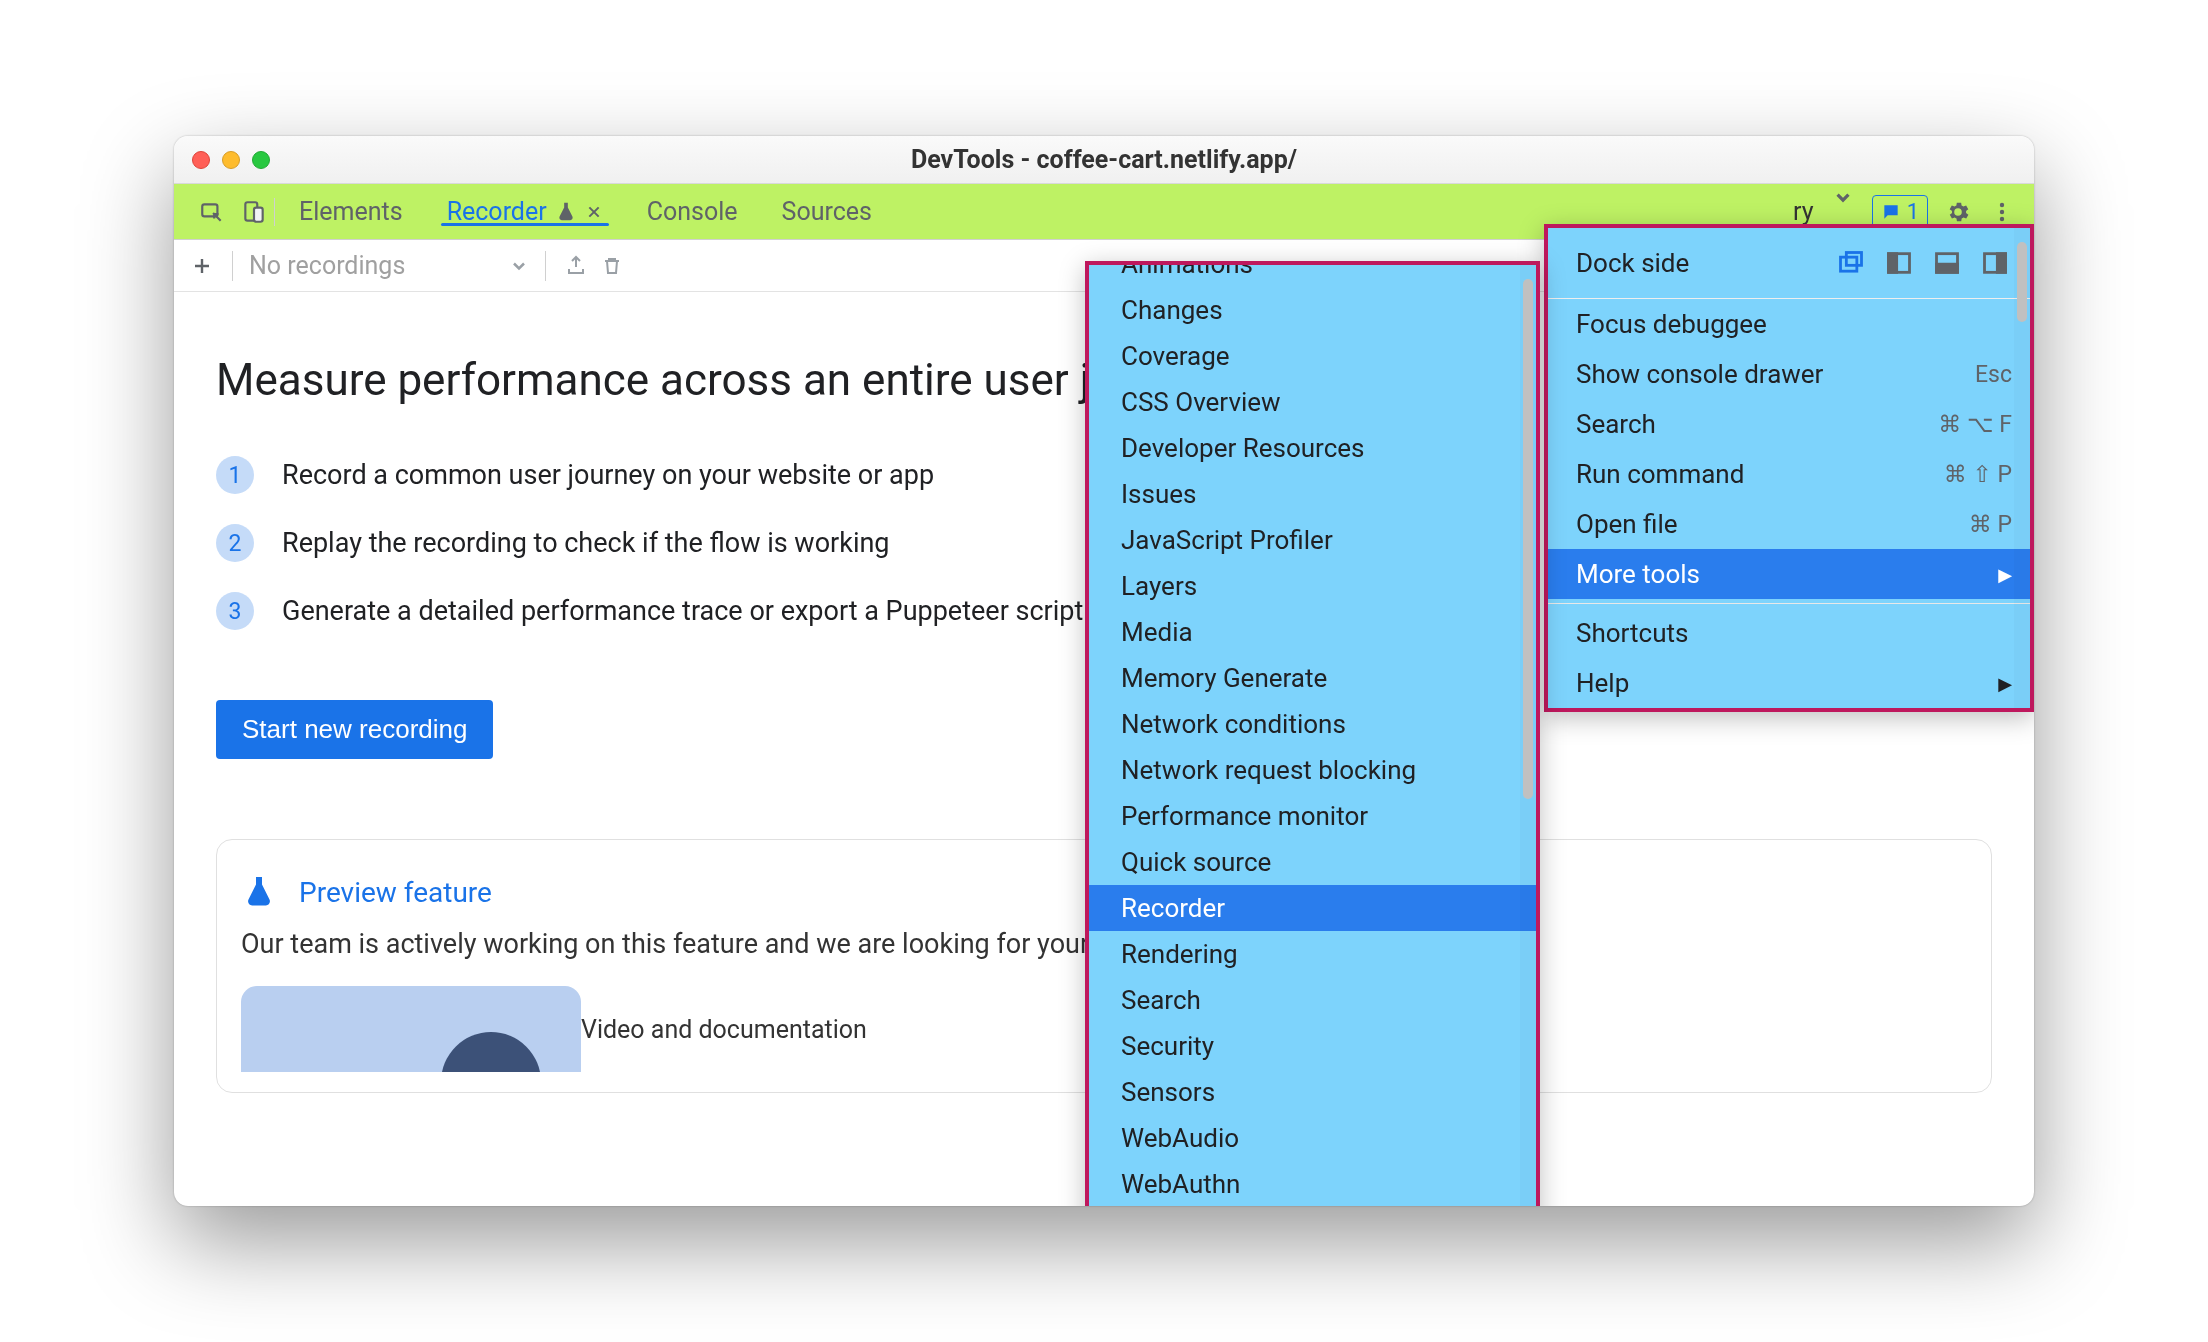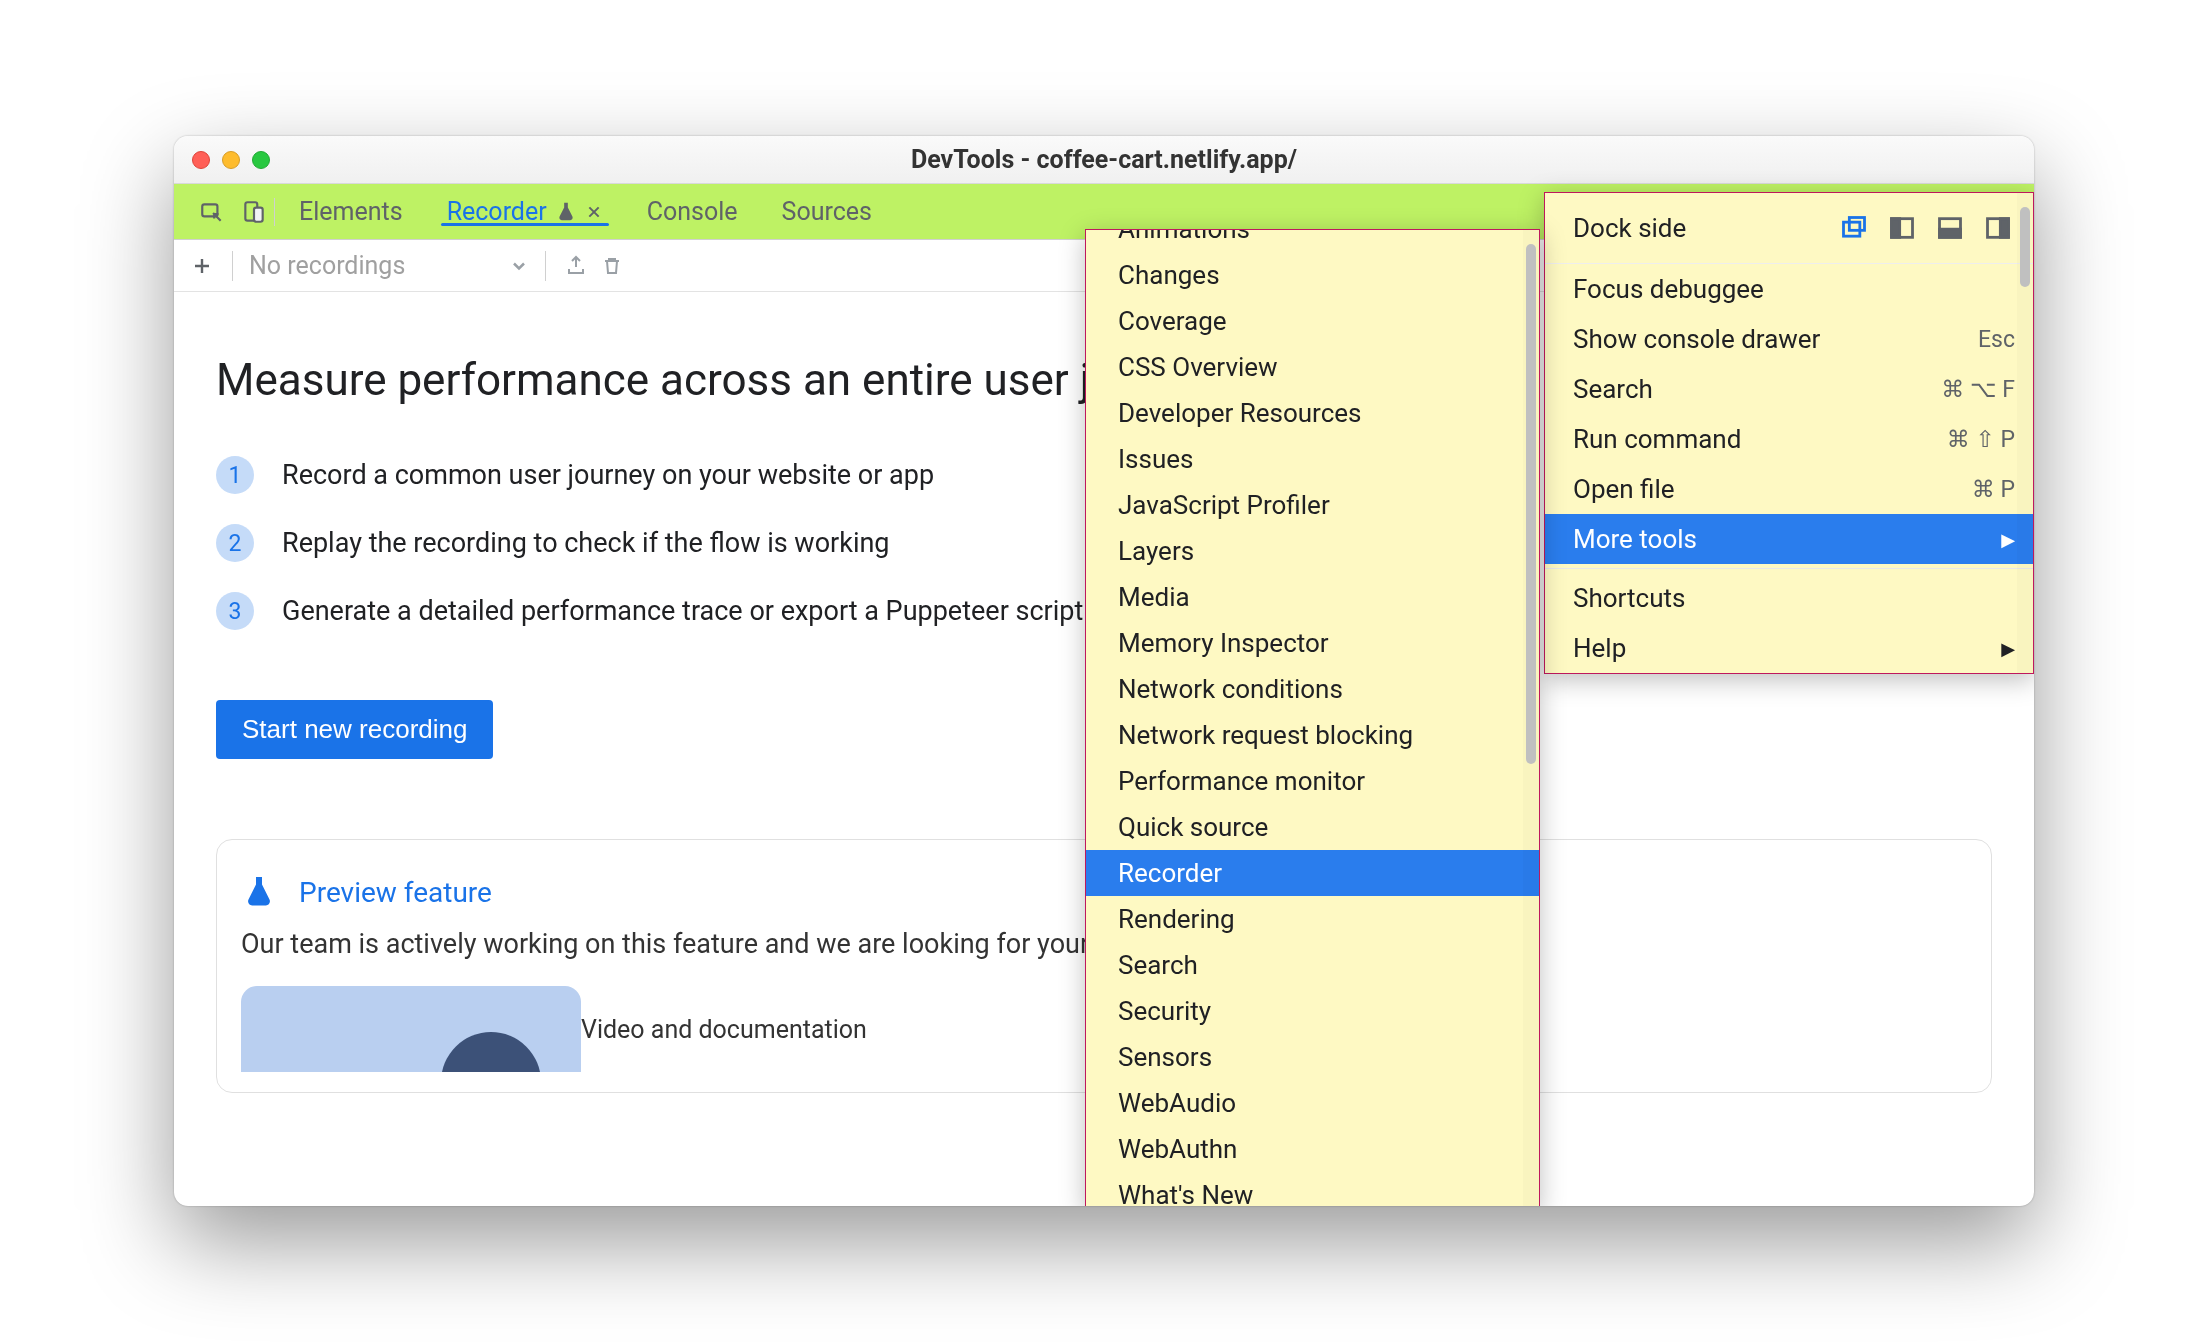--- a/index.html
+++ b/index.html
@@ -165,26 +165,27 @@
     position:relative;
     overflow:hidden;
   }
   .thumb::after {
     content:''; position:absolute; right:40px; bottom:-10px;
     width:100px;height:50px; background:#3c5178; border-radius:50px 50px 0 0;
   }
   
   .menu {
     position:absolute;
-    background:#fef9c3;
-    border:1px solid #be185d;
+    background:#7dd3fc;
+    border:4px solid #be185d;
     box-shadow: 0 6px 24px rgba(0,0,0,.25);
     font-size:26px;color:#202124;
     overflow:hidden;
     z-index:5;
+    margin-top:32px;
   }
   .main-menu {
     top:56px; right:0;
     width:490px;
   }
   .main-menu .docksection {
     display:flex;align-items:center;justify-content:space-between;
     padding:18px 18px 18px 28px;
     border-bottom:1px solid #eee;
   }
@@ -473,21 +474,21 @@
         <div class="menuitem">
           <span>JavaScript Profiler</span>
         </div>
         <div class="menuitem">
           <span>Layers</span>
         </div>
         <div class="menuitem">
           <span>Media</span>
         </div>
         <div class="menuitem">
-          <span>Memory Inspector</span>
+          <span>Memory Generate</span>
         </div>
         <div class="menuitem">
           <span>Network conditions</span>
         </div>
         <div class="menuitem">
           <span>Network request blocking</span>
         </div>
         <div class="menuitem">
           <span>Performance monitor</span>
         </div>

